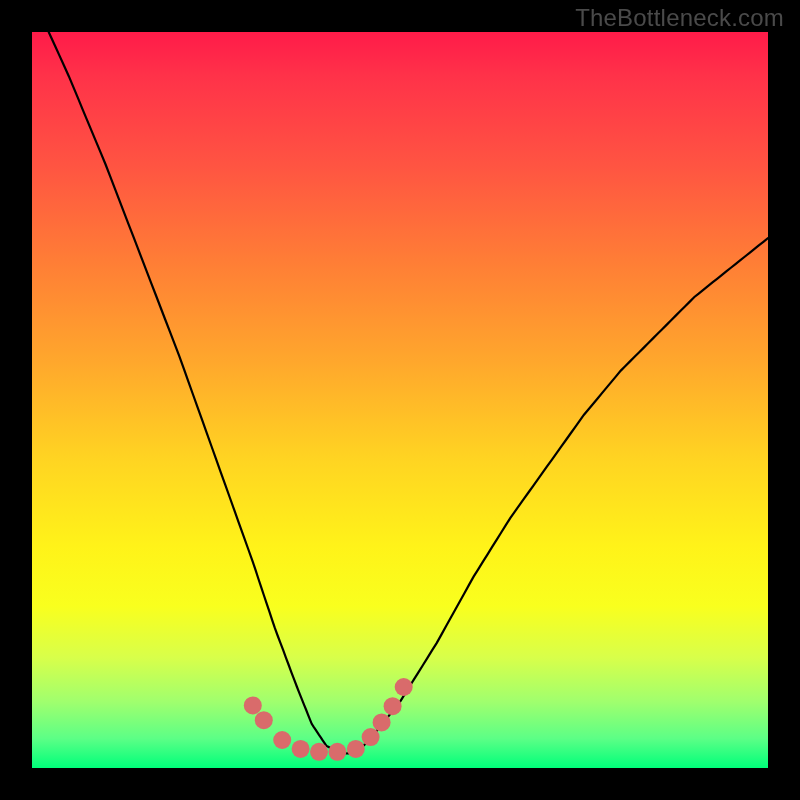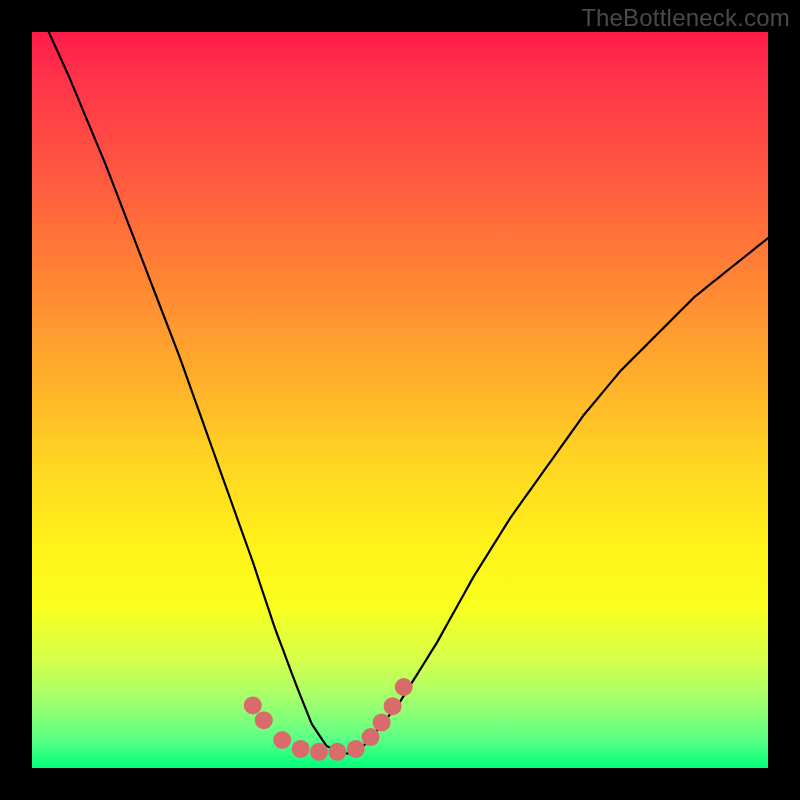--- a/index.html
+++ b/index.html
@@ -46,21 +46,21 @@
   }
   .curve-svg {
     position: absolute;
     inset: 0;
     width: 100%;
     height: 100%;
   }
   .watermark {
     position: absolute;
     top: 4px;
-    right: 10px;
+    right: 16px;
     color: #4a4a4a;
     font-size: 24px;
     font-weight: 500;
     letter-spacing: 0.2px;
     user-select: none;
   }
 </style>
 </head>
 <body>
 

